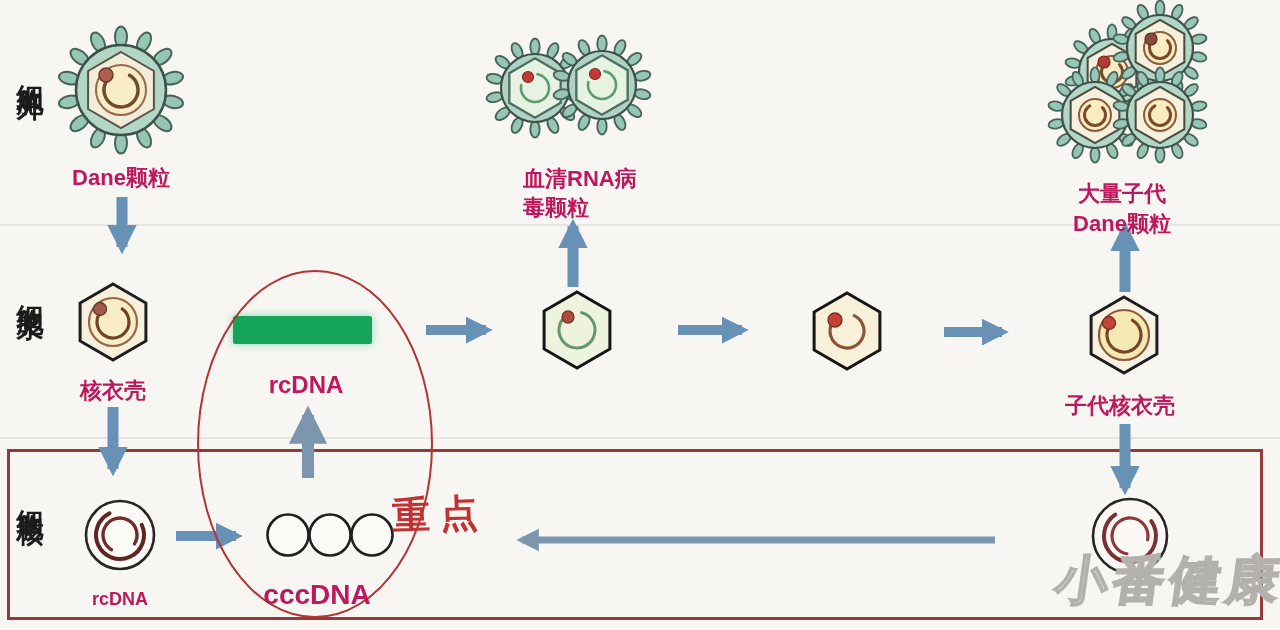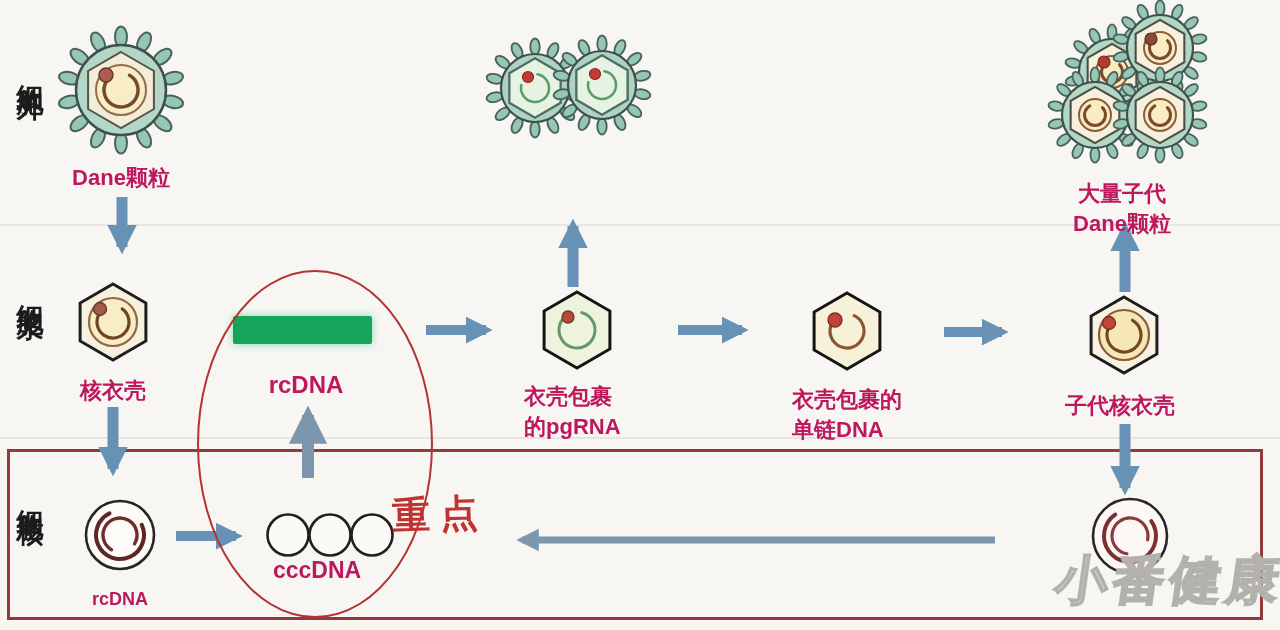--- a/index.html
+++ b/index.html
@@ -209,45 +209,39 @@
 
   <div class="emph-ellipse z7"></div>
 
   <div class="region-lbl" style="top:62px">细胞外</div>
   <div class="region-lbl" style="top:282px">细胞浆</div>
   <div class="region-lbl" style="top:487px">细胞核</div>
 
   <div class="lbl ctr z8" style="left:121px; top:163px">Dane颗粒</div>
 
   <div class="lbl z8" style="left:523px; top:164px">
+    <span style="display:block">血清RNA病</span>
+    <span style="display:block">毒颗粒</span>
   </div>
 
   <div class="lbl ctr z8" style="left:1122px; top:179px; line-height:30px">
     <span style="display:block">大量子代</span>
     <span style="display:block">Dane颗粒</span>
   </div>
 
   <div class="lbl ctr z8" style="left:113px; top:376px">核衣壳</div>
 
   <div class="lbl ctr z8" style="left:306px; top:370px; font-size:24px">rcDNA</div>
 
-  <div class="lbl z8" style="left:524px; top:382px; line-height:30px">
-    <span style="display:block">衣壳包裹</span>
-    <span style="display:block">的pgRNA</span>
-  </div>
-
-  <div class="lbl z8" style="left:792px; top:385px; line-height:30px">
-    <span style="display:block">衣壳包裹的</span>
-    <span style="display:block">单链DNA</span>
-  </div>
+
 
   <div class="lbl ctr z8" style="left:1120px; top:391px">子代核衣壳</div>
 
   <div class="lbl ctr z8" style="left:120px; top:585px; font-size:18px">rcDNA</div>
 
-  <div class="lbl ctr z8" style="left:317px; top:556px; font-size:23px">cccDNA</div>
+  <div class="lbl ctr z8" style="left:317px; top:580px; font-size:28px">cccDNA</div>
 
 
   <div class="keypoint z8">重点</div>
 
   <div class="watermark">小番健康</div>
 
 </div>
 
 </body></html>

